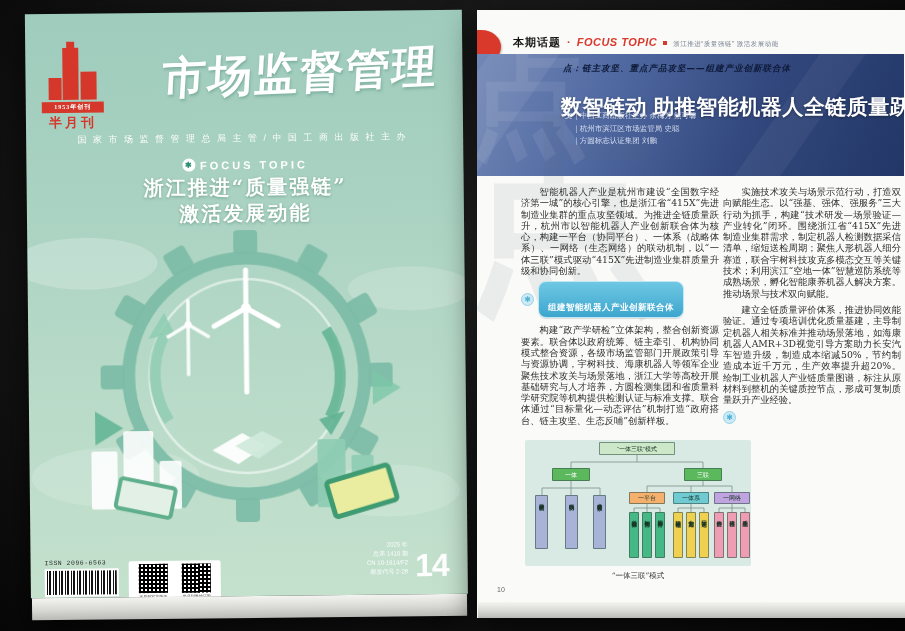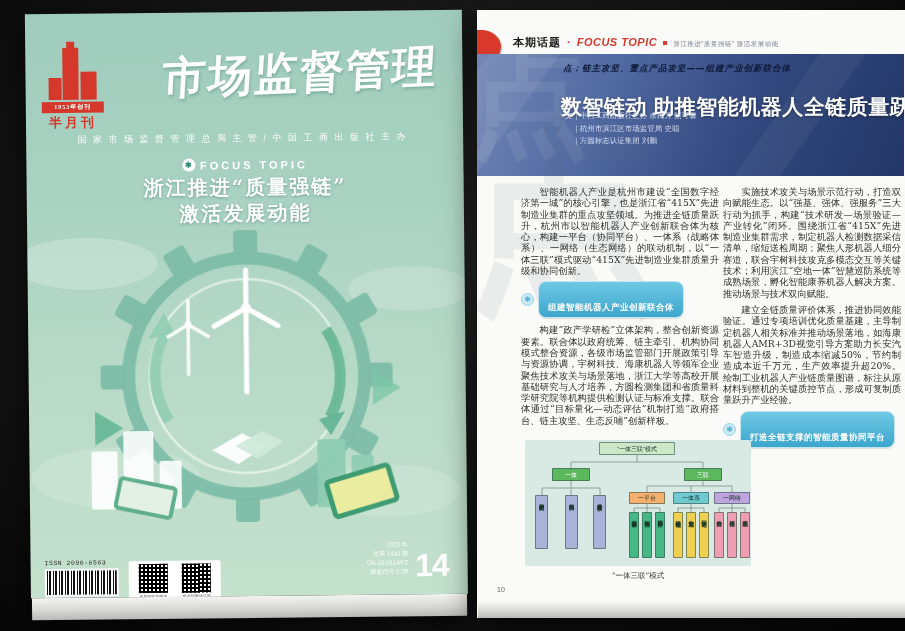--- a/index.html
+++ b/index.html
@@ -277,21 +277,20 @@
         <span class="badge-pill">组建智能机器人产业创新联合体</span>
       </div>
       <p class="body-text"><span class="lead">构建“政产学研检”立体架构，整合创新资源要素。</span><span>联合体以政府统筹、链主牵引、机构协同模式整合资源，各级市场监管部门开展政策引导与资源协调，宇树科技、海康机器人等领军企业聚焦技术攻关与场景落地，浙江大学等高校开展基础研究与人才培养，方圆检测集团和省质量科学研究院等机构提供检测认证与标准支撑。联合体通过“目标量化—动态评估”机制打造“政府搭台、链主攻坚、生态反哺”创新样板。</span></p>
     </div>
 
     <div class="col-right">
       <p class="body-text"><span class="lead">实施技术攻关与场景示范行动，打造双向赋能生态。</span><span>以“强基、强体、强服务”三大行动为抓手，构建“技术研发—场景验证—产业转化”闭环。围绕浙江省“415X”先进制造业集群需求，制定机器人检测数据采信清单，缩短送检周期；聚焦人形机器人细分赛道，联合宇树科技攻克多模态交互等关键技术；利用滨江“空地一体”智慧巡防系统等成熟场景，孵化智能康养机器人解决方案。推动场景与技术双向赋能。</span></p>
       <p class="body-text"><span class="lead">建立全链质量评价体系，推进协同效能验证。</span><span>通过专项培训优化质量基建，主导制定机器人相关标准并推动场景落地，如海康机器人AMR+3D视觉引导方案助力长安汽车智造升级，制造成本缩减50%，节约制造成本近千万元，生产效率提升超20%。绘制工业机器人产业链质量图谱，标注从原材料到整机的关键质控节点，形成可复制质量跃升产业经验。</span></p>
       <div class="section-badge">
         <span class="badge-gear">✱</span>
-        <span class="badge-pill">打造全链支撑的智能质量协同平台</span>
       </div>
     </div>
 
 
     <div class="diagram">
       <svg class="dg-lines" width="226" height="126">
         <path d="M112 15 V22 M46 22 H178 M46 22 V28 M178 22 V28
                  M46 41 V48 M17 48 H75 M17 48 V55 M46 48 V55 M75 48 V55
                  M178 41 V46 M122 46 H207 M122 46 V52 M166 46 V52 M207 46 V52
                  M122 64 V68 M109 68 H135 M109 68 V72 M122 68 V72 M135 68 V72

